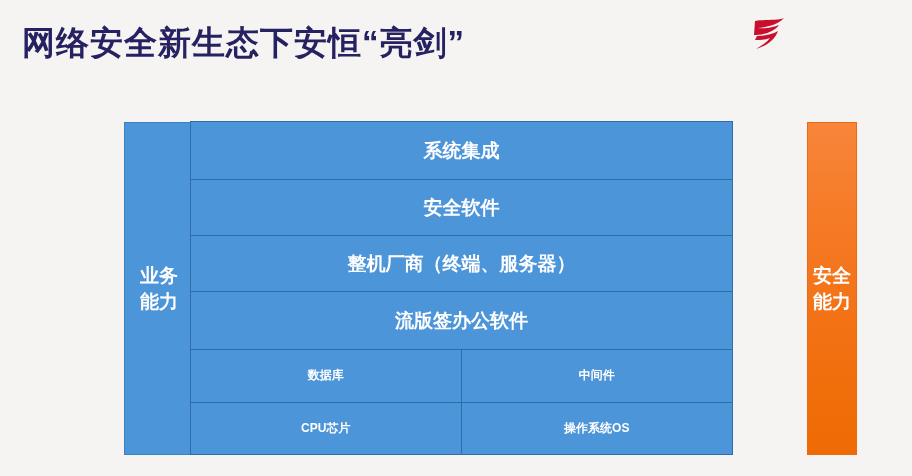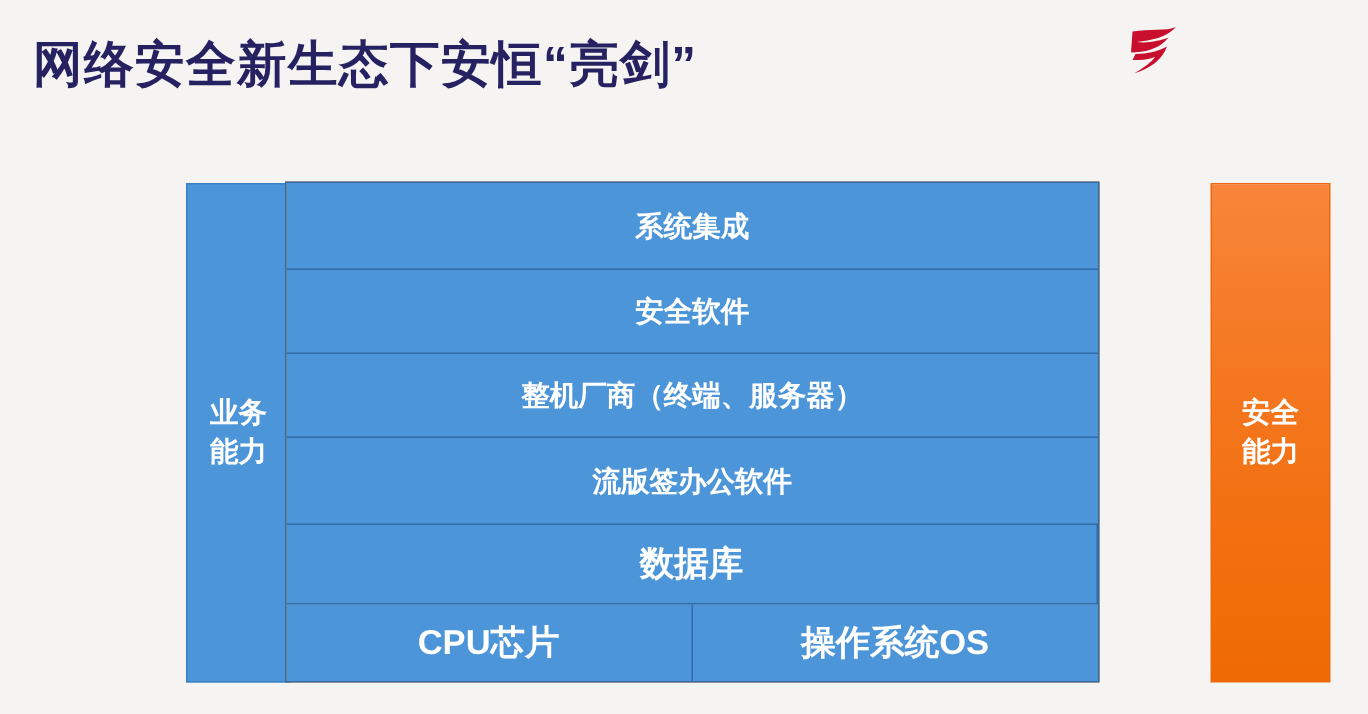--- a/index.html
+++ b/index.html
@@ -110,35 +110,35 @@
     margin-left: 44px;
   }
   .side-col.left {
     left: 80px;
     width: 70px;
     background: #4d95d9;
     border: 1px solid #3b82c4;
   }
   .side-col.right {
     left: 763px;
-    width: 80px;
+    width: 50px;
     background: linear-gradient(180deg, #f8853a 0%, #f4751c 45%, #ef6a02 100%);
     border: 1px solid #e96a10;
   }
   .side-col span { display: block; }
 
   .stack {
     position: absolute;
     left: 190px;
     top: 121px;
     width: 543px;
     height: 334px;
     border: 1px solid #2e6da8;
     box-sizing: border-box;
-    background: #f97316;
+    background: #4c1d95;
     display: flex;
     flex-direction: column;
   }
   .stack-row {
     display: flex;
     align-items: center;
     justify-content: center;
     color: #ffffff;
     font-size: 19px;
     font-weight: bold;
@@ -155,21 +155,21 @@
   .stack-row.r4 { flex: 0 0 58px; }
   .stack-row.split { flex: 1 1 auto; padding: 0; }
 
   .stack-row.split .cell {
     flex: 1 1 50%;
     display: flex;
     align-items: center;
     justify-content: center;
     height: 100%;
     color: #ffffff;
-    font-size: 23px;
+    font-size: 12px;
     font-weight: bold;
     box-sizing: border-box;
   }
   .stack-row.split .cell:first-child {
     border-right: 1px solid #2e6da8;
   }
 </style>
 </head>
 <body>
 
@@ -210,20 +210,23 @@
       </div>
 
       <div class="stack-row r4">
         <span>流版签办公软件</span>
       </div>
 
       <div class="stack-row split">
         <div class="cell">
           <span>数据库</span>
         </div>
+        <div class="cell">
+          <span>中间件</span>
+        </div>
       </div>
 
       <div class="stack-row split">
         <div class="cell">
           <span>CPU芯片</span>
         </div>
         <div class="cell">
           <span>操作系统OS</span>
         </div>
       </div>

